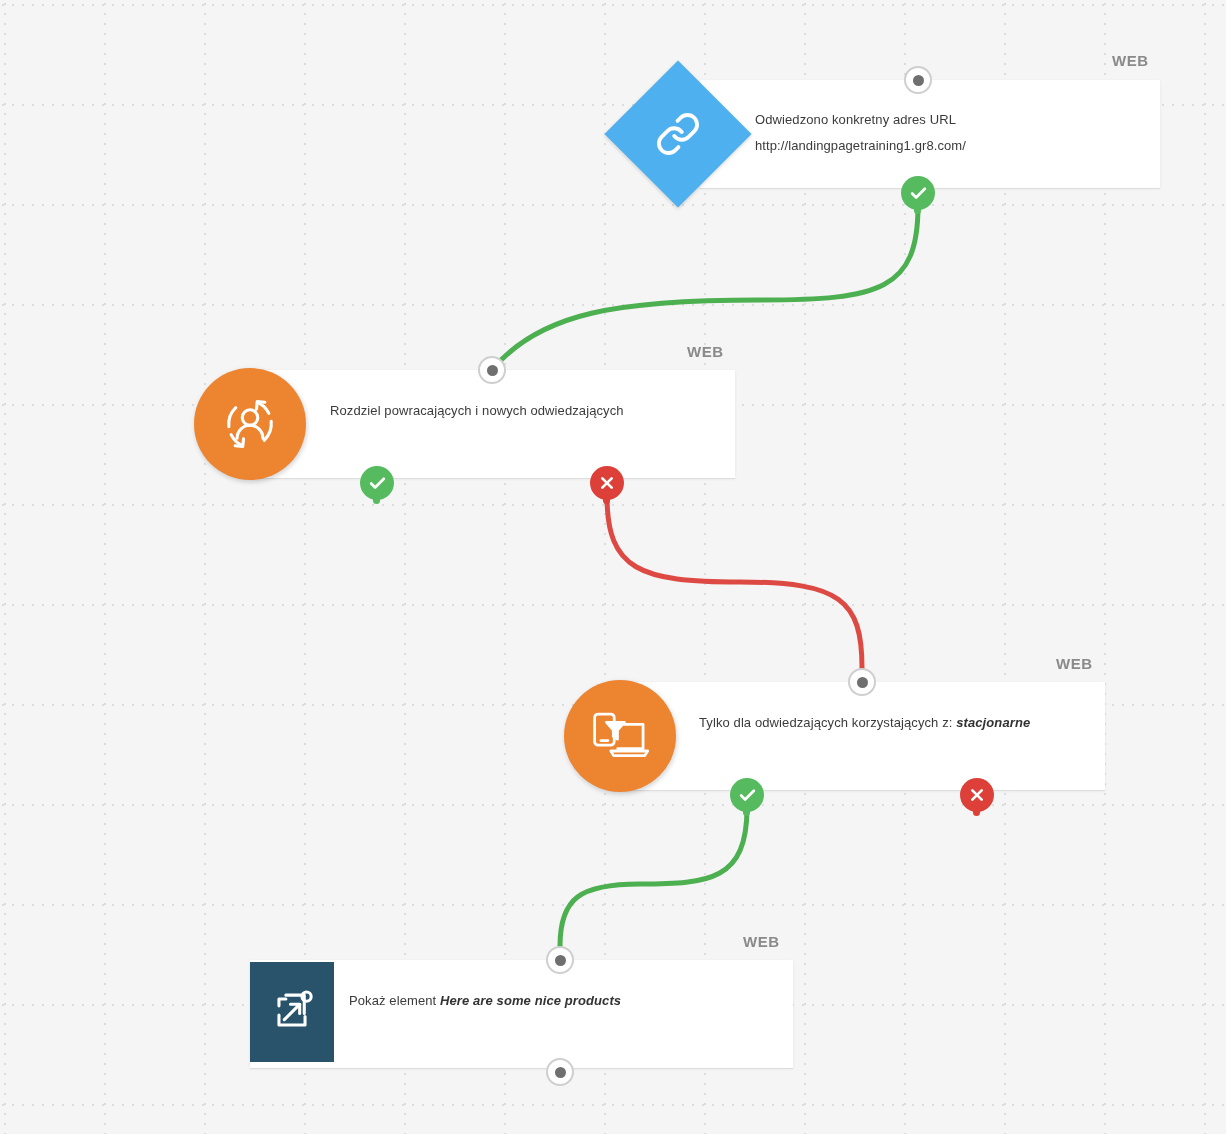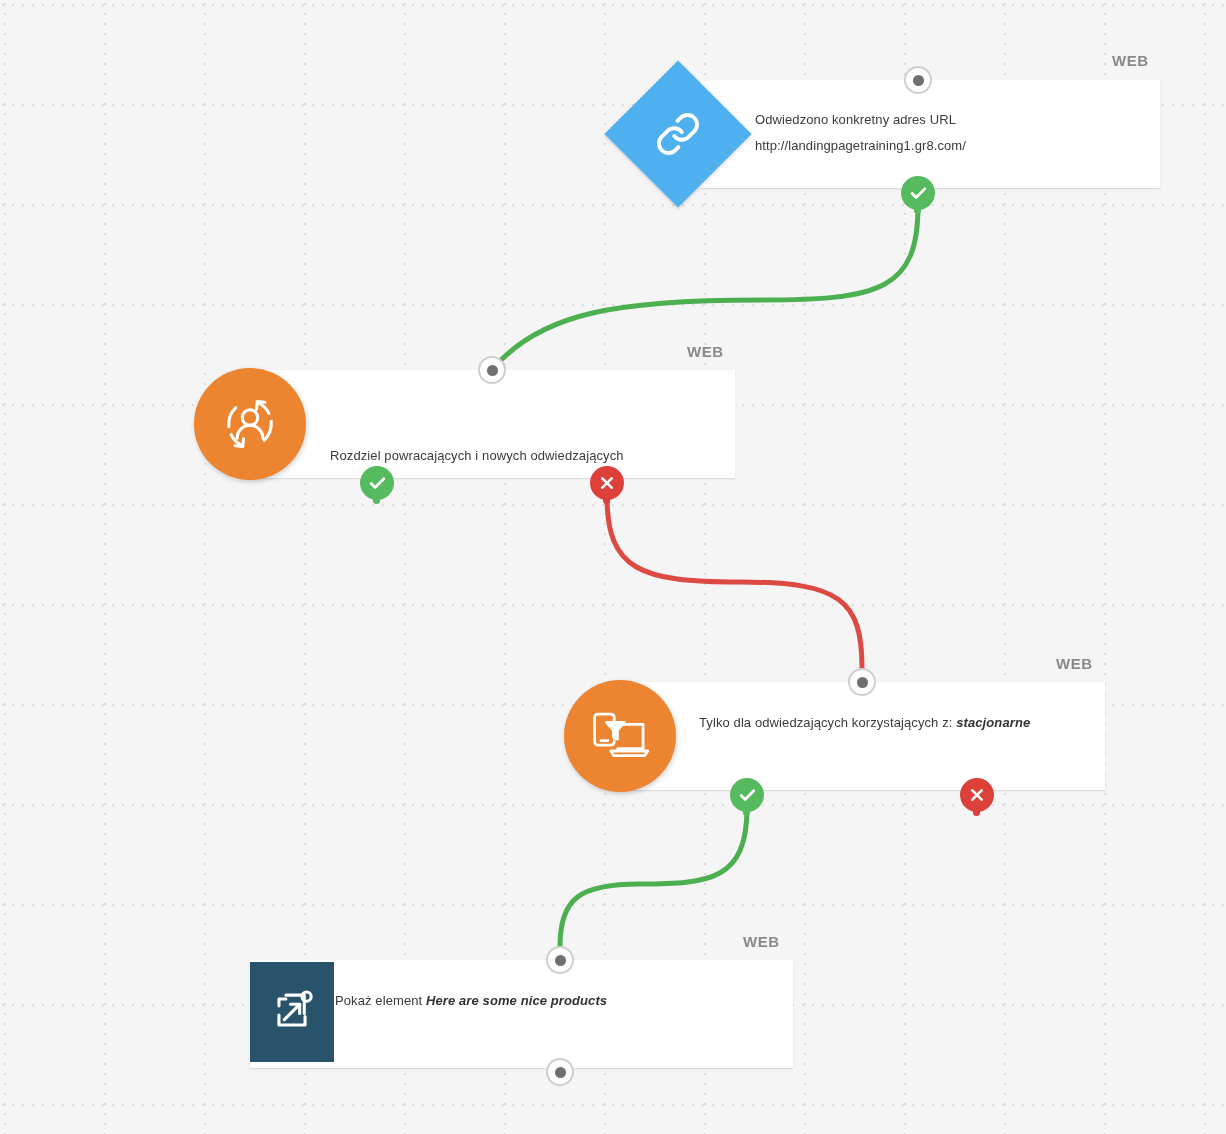--- a/index.html
+++ b/index.html
@@ -195,21 +195,21 @@
       </span>
     </div>
   </div>
 
   <div class="node">
 
     <div class="web-tag" style="left:687px; top:343px;">WEB</div>
 
     <div class="card" style="left:250px; top:370px; width:485px; height:108px;"></div>
 
-    <div class="card-text" style="left:330px; top:398px; width:390px;margin-top:45px;">Rozdziel powracających i nowych odwiedzających</div>
+    <div class="card-text" style="left:330px; top:398px; width:390px;">Rozdziel powracających i nowych odwiedzających</div>
 
     <div class="icon-circle" style="left:194px; top:368px;">
       <svg width="62" height="62" viewBox="0 0 48 48" fill="none" stroke="#ffffff" stroke-width="2.4" stroke-linecap="round" stroke-linejoin="round">
 
         <circle cx="24" cy="19" r="6"></circle>
         <path d="M14 35a10 10 0 0 1 20 0"></path>
 
         <path d="M30 7.2a18 18 0 0 1 8.6 8.6"></path>
         <polyline points="29 12.5 29.6 6.6 35.5 7.2"></polyline>
         <path d="M18 40.8a18 18 0 0 1-8.6-8.6"></path>
@@ -299,20 +299,20 @@
 
         <polyline points="11 4 23 4 23 16"></polyline>
 
         <line x1="10" y1="20" x2="20" y2="10"></line>
         <polyline points="20 16 20 10 14 10"></polyline>
 
         <circle cx="24.5" cy="5" r="3"></circle>
       </svg>
     </div>
 
-    <div class="card-text" style="left:335px; top:988px; width:400px;"><span>Pokaż element </span><b>Here are some nice products</b></div>
+    <div class="card-text" style="left:349px; top:988px; width:400px;"><span>Pokaż element </span><b>Here are some nice products</b></div>
 
     <div class="port" style="left:546px; top:946px;"></div>
 
     <div class="port" style="left:546px; top:1058px;"></div>
   </div>
 
 </div>
 
 </body></html>

